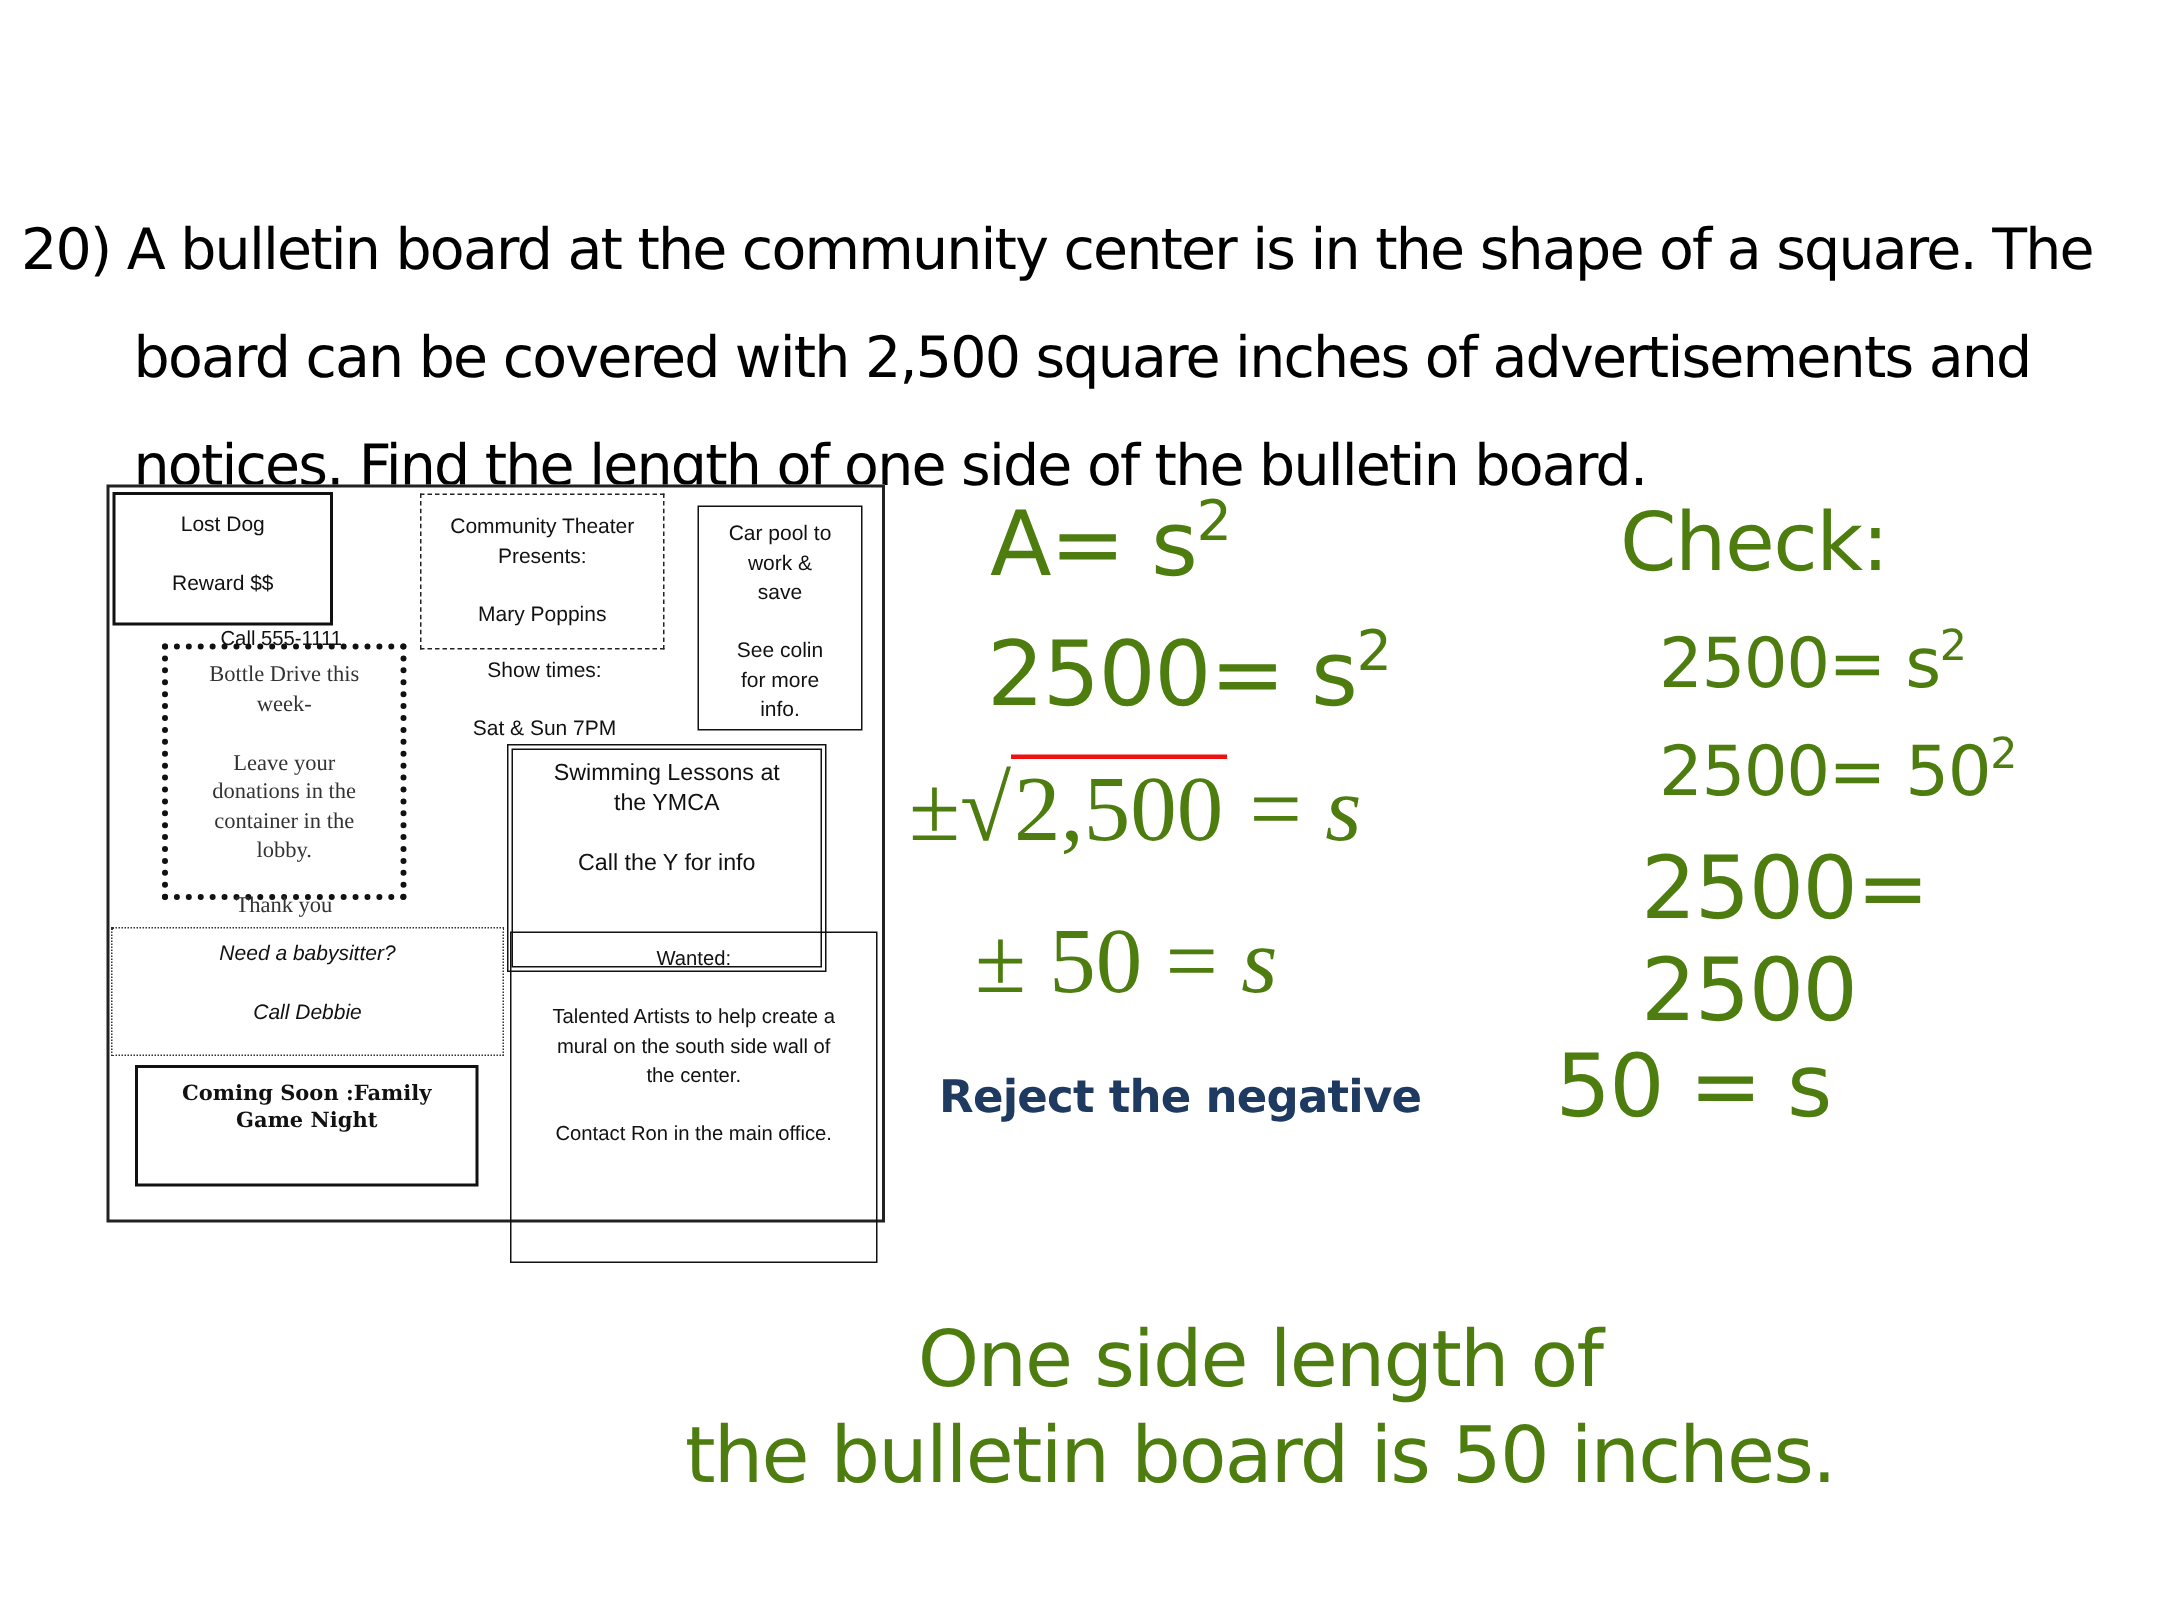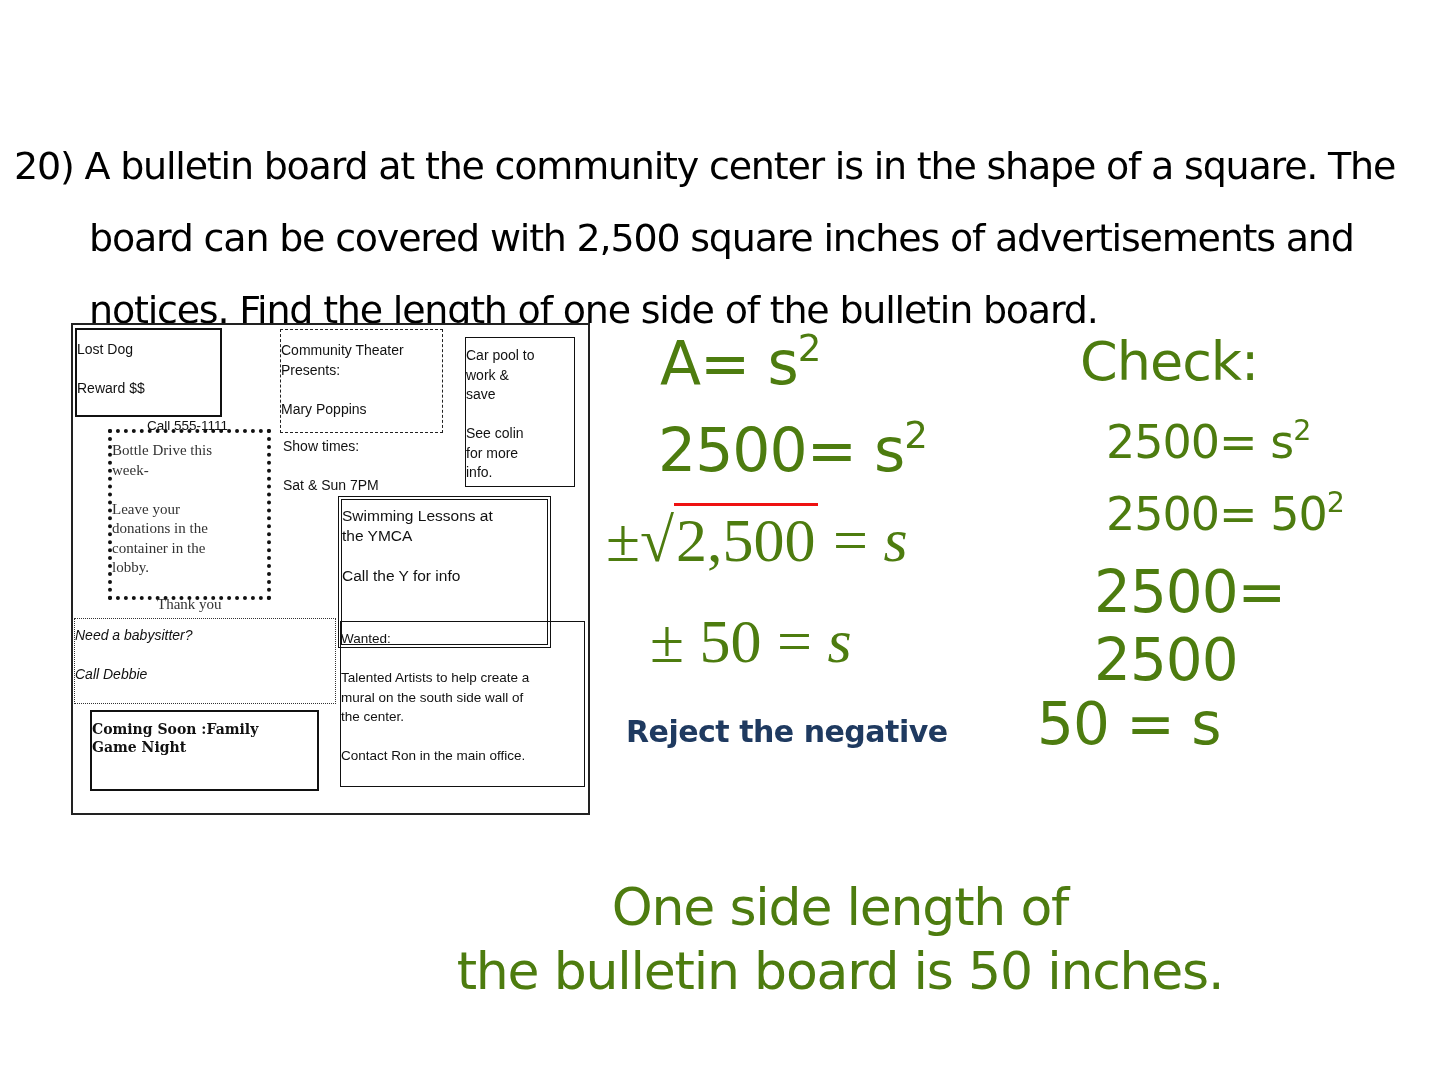--- a/index.html
+++ b/index.html
@@ -15,39 +15,39 @@
   }
   .problem .line { white-space: nowrap; margin-top: 24px; }
   .problem .indent { padding-left: 75px; }
 
   
   .board {
     left: 71px; top: 323px; width: 515px; height: 488px;
     border: 2px solid #222; background: #fff;
     font-family: "Liberation Sans", sans-serif; color: #111;
   }
-  .note { position: absolute; text-align: left; font-size: 14px; line-height: 19.5px; box-sizing: border-box; }
+  .note { position: absolute; text-align: center; font-size: 14px; line-height: 19.5px; box-sizing: border-box; }
   .n-lost { left: 2px; top: 3px; width: 147px; height: 89px; border: 2px solid #111; padding-top: 10px; }
   .n-call { left: 30px; top: 91px; font-size: 13.5px; text-align: left; margin-left: 44px; }
   .n-bottle {
     left: 35px; top: 104px; width: 163px; height: 171px; border: 4px dotted #111;
     font-family: "Liberation Serif", serif; font-size: 15px; line-height: 19.5px; color: #333; padding-top: 8px;
   }
   .n-thank { left: 84px; top: 270px; font-family: "Liberation Serif", serif; font-size: 15px; color: #333; }
   .n-theater {
     left: 207px; top: 4px; width: 163px; height: 104px; border: 1.5px dashed #222; padding-top: 11px;
   }
   .n-show { left: 210px; top: 112px; width: 160px; }
   .n-carpool { left: 392px; top: 12px; width: 110px; height: 150px; border: 1.5px solid #111; padding-top: 8px; }
   .n-swim {
     left: 265px; top: 171px; width: 213px; height: 152px; border: 4px double #111;
     font-size: 15.5px; line-height: 20px; padding-top: 6px;
   }
   .n-baby { left: 1px; top: 293px; width: 262px; height: 86px; border: 1.5px dotted #333; padding-top: 7px; font-style: italic; }
-  .n-wanted { left: 267px; top: 296px; width: 245px; height: 166px; border: 1.5px solid #111; padding-top: 7px; font-size: 13.5px; }
+  .n-wanted { left: 267px; top: 296px; width: 245px; height: 221px; border: 1.5px solid #111; padding-top: 7px; font-size: 13.5px; }
   .n-family {
     left: 17px; top: 385px; width: 229px; height: 81px; border: 2px solid #111;
     font-family: "DejaVu Serif", serif; font-weight: bold; font-size: 14px; line-height: 18px; padding-top: 8px;
   }
   .gap { height: 19.5px; }
 
   .red { color: #4d7c0f; }
   .math { font-family: "DejaVu Sans", sans-serif; letter-spacing: -1px; }
   .eq1 { left: 660px; top: 328px; font-size: 60px; }
   .eq2 { left: 658px; top: 415px; font-size: 60px; }

